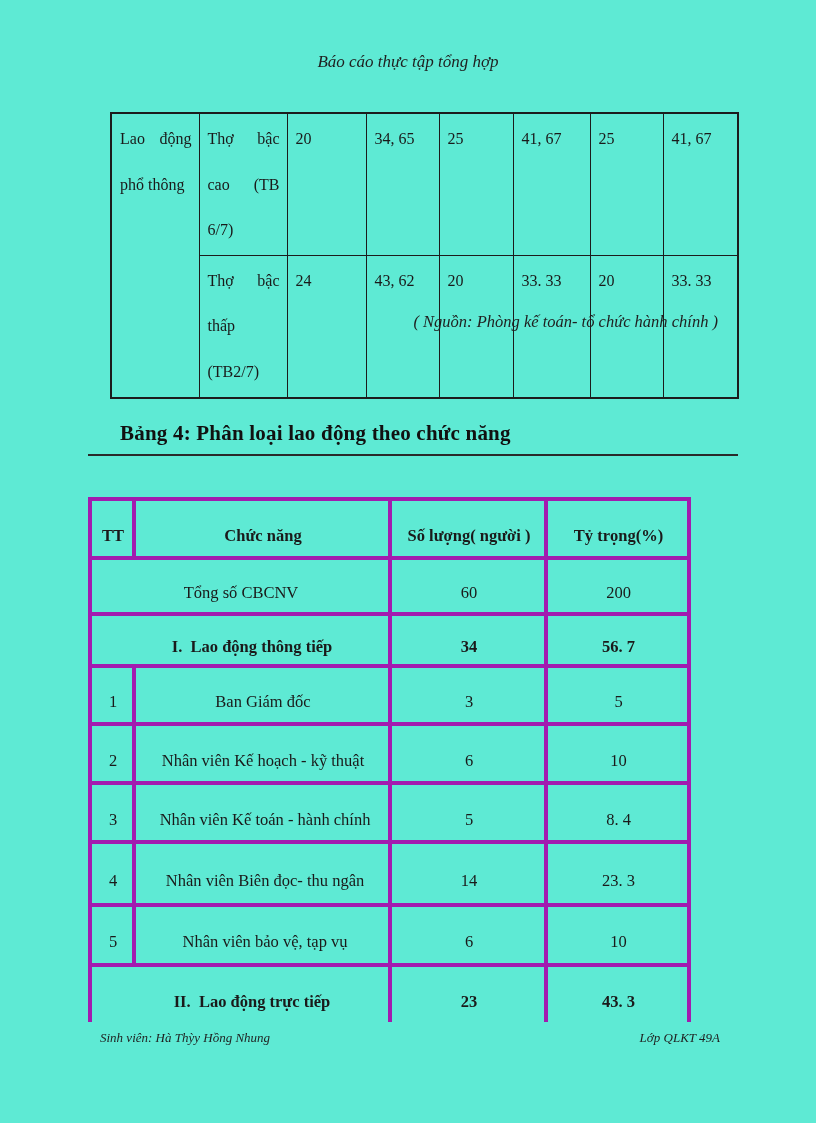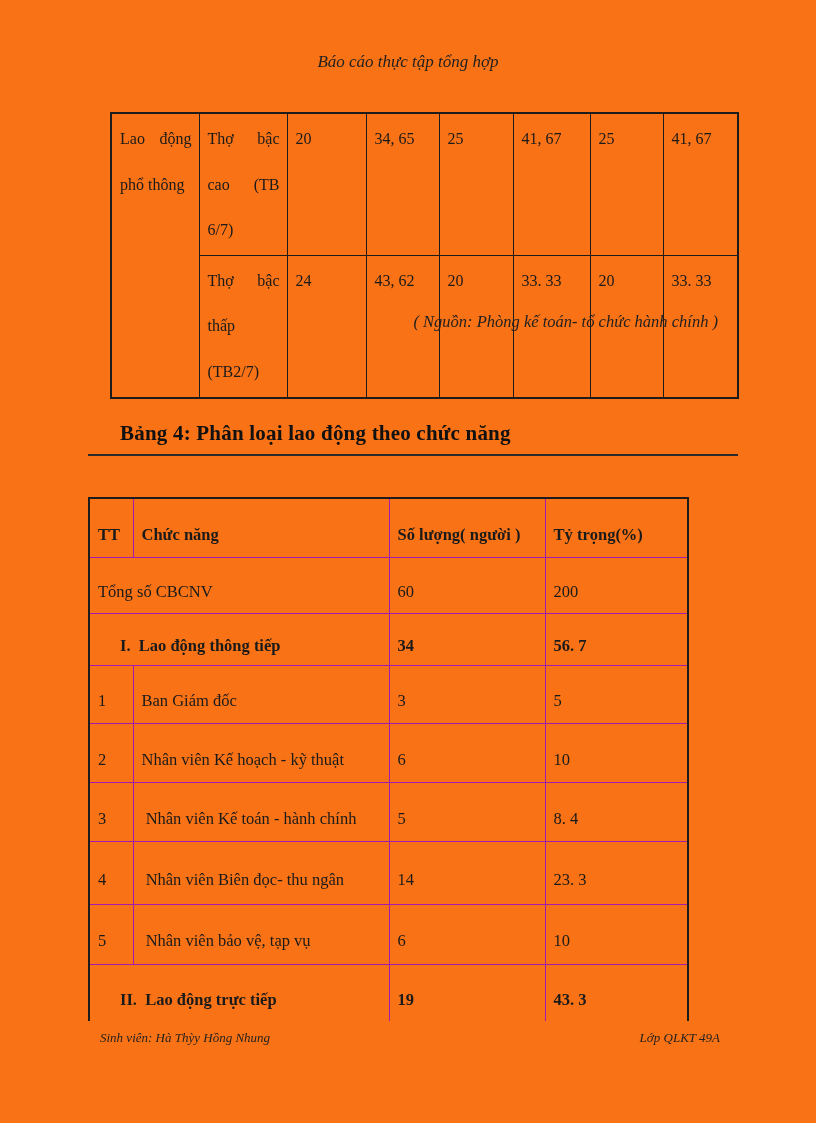--- a/index.html
+++ b/index.html
@@ -1,21 +1,21 @@
 <!DOCTYPE html>
 <html><head>
 <meta charset="utf-8">
 <style>
   * { margin: 0; padding: 0; box-sizing: border-box; }
   html, body { background: #ffffff; }
   body { font-family: "Liberation Serif", "DejaVu Serif", serif; color: #1a1a1a; }
   .page {
     position: relative;
     width: 816px; height: 1123px;
-    background: #f97316;
+    background: #5eead4;
     overflow: hidden;
   }
   .doc-header {
     position: absolute; top: 52px; left: 0; right: 0;
     text-align: center;
     font-style: italic;
     font-size: 17px;
     color: #1f1f1f;
   }
   
@@ -55,25 +55,25 @@
     border-top: 2px solid #2a2a2a;
   }
   
   .t2 {
     position: absolute; left: 88px; top: 497px;
     width: 599px;
     border: 2px solid #1c1c1c;
     border-bottom: none;
   }
   .t2 td, .t2 th {
-    border: 1px solid #a21caf;
+    border: 4px solid #a21caf;
     vertical-align: middle;
     font-size: 16.5px;
     font-weight: normal;
-    text-align: left;
+    text-align: center;
     padding: 16px 6px 2px 8px;
   }
   .t2 tr:last-child td { border-bottom: none; }
   .t2 th { font-weight: bold; }
   .t2 .col-label { white-space: pre-wrap; }
   .t2 .group td { font-weight: bold; }
   .t2 .group td.col-label { padding-left: 30px; }
   .t2 tr.h-header  td, .t2 tr.h-header  th { height: 59px; }
   .t2 tr.h-total   td { height: 56px; }
   .t2 tr.h-group1  td { height: 52px; }
@@ -187,21 +187,21 @@
       <td>23. 3</td>
     </tr>
     <tr class="h-r5">
       <td>5</td>
       <td class="col-label"> Nhân viên bảo vệ, tạp vụ</td>
       <td>6</td>
       <td>10</td>
     </tr>
     <tr class="h-group2 group">
       <td class="col-label" colspan="2">II.  Lao động trực tiếp</td>
-      <td>19</td>
+      <td>23</td>
       <td>43. 3</td>
     </tr>
   </tbody>
     </table>
 
   <div class="doc-footer">
     <span>Sinh viên: Hà Thỳy Hồng Nhung</span>
     <span>Lớp QLKT 49A</span>
   </div>
 

